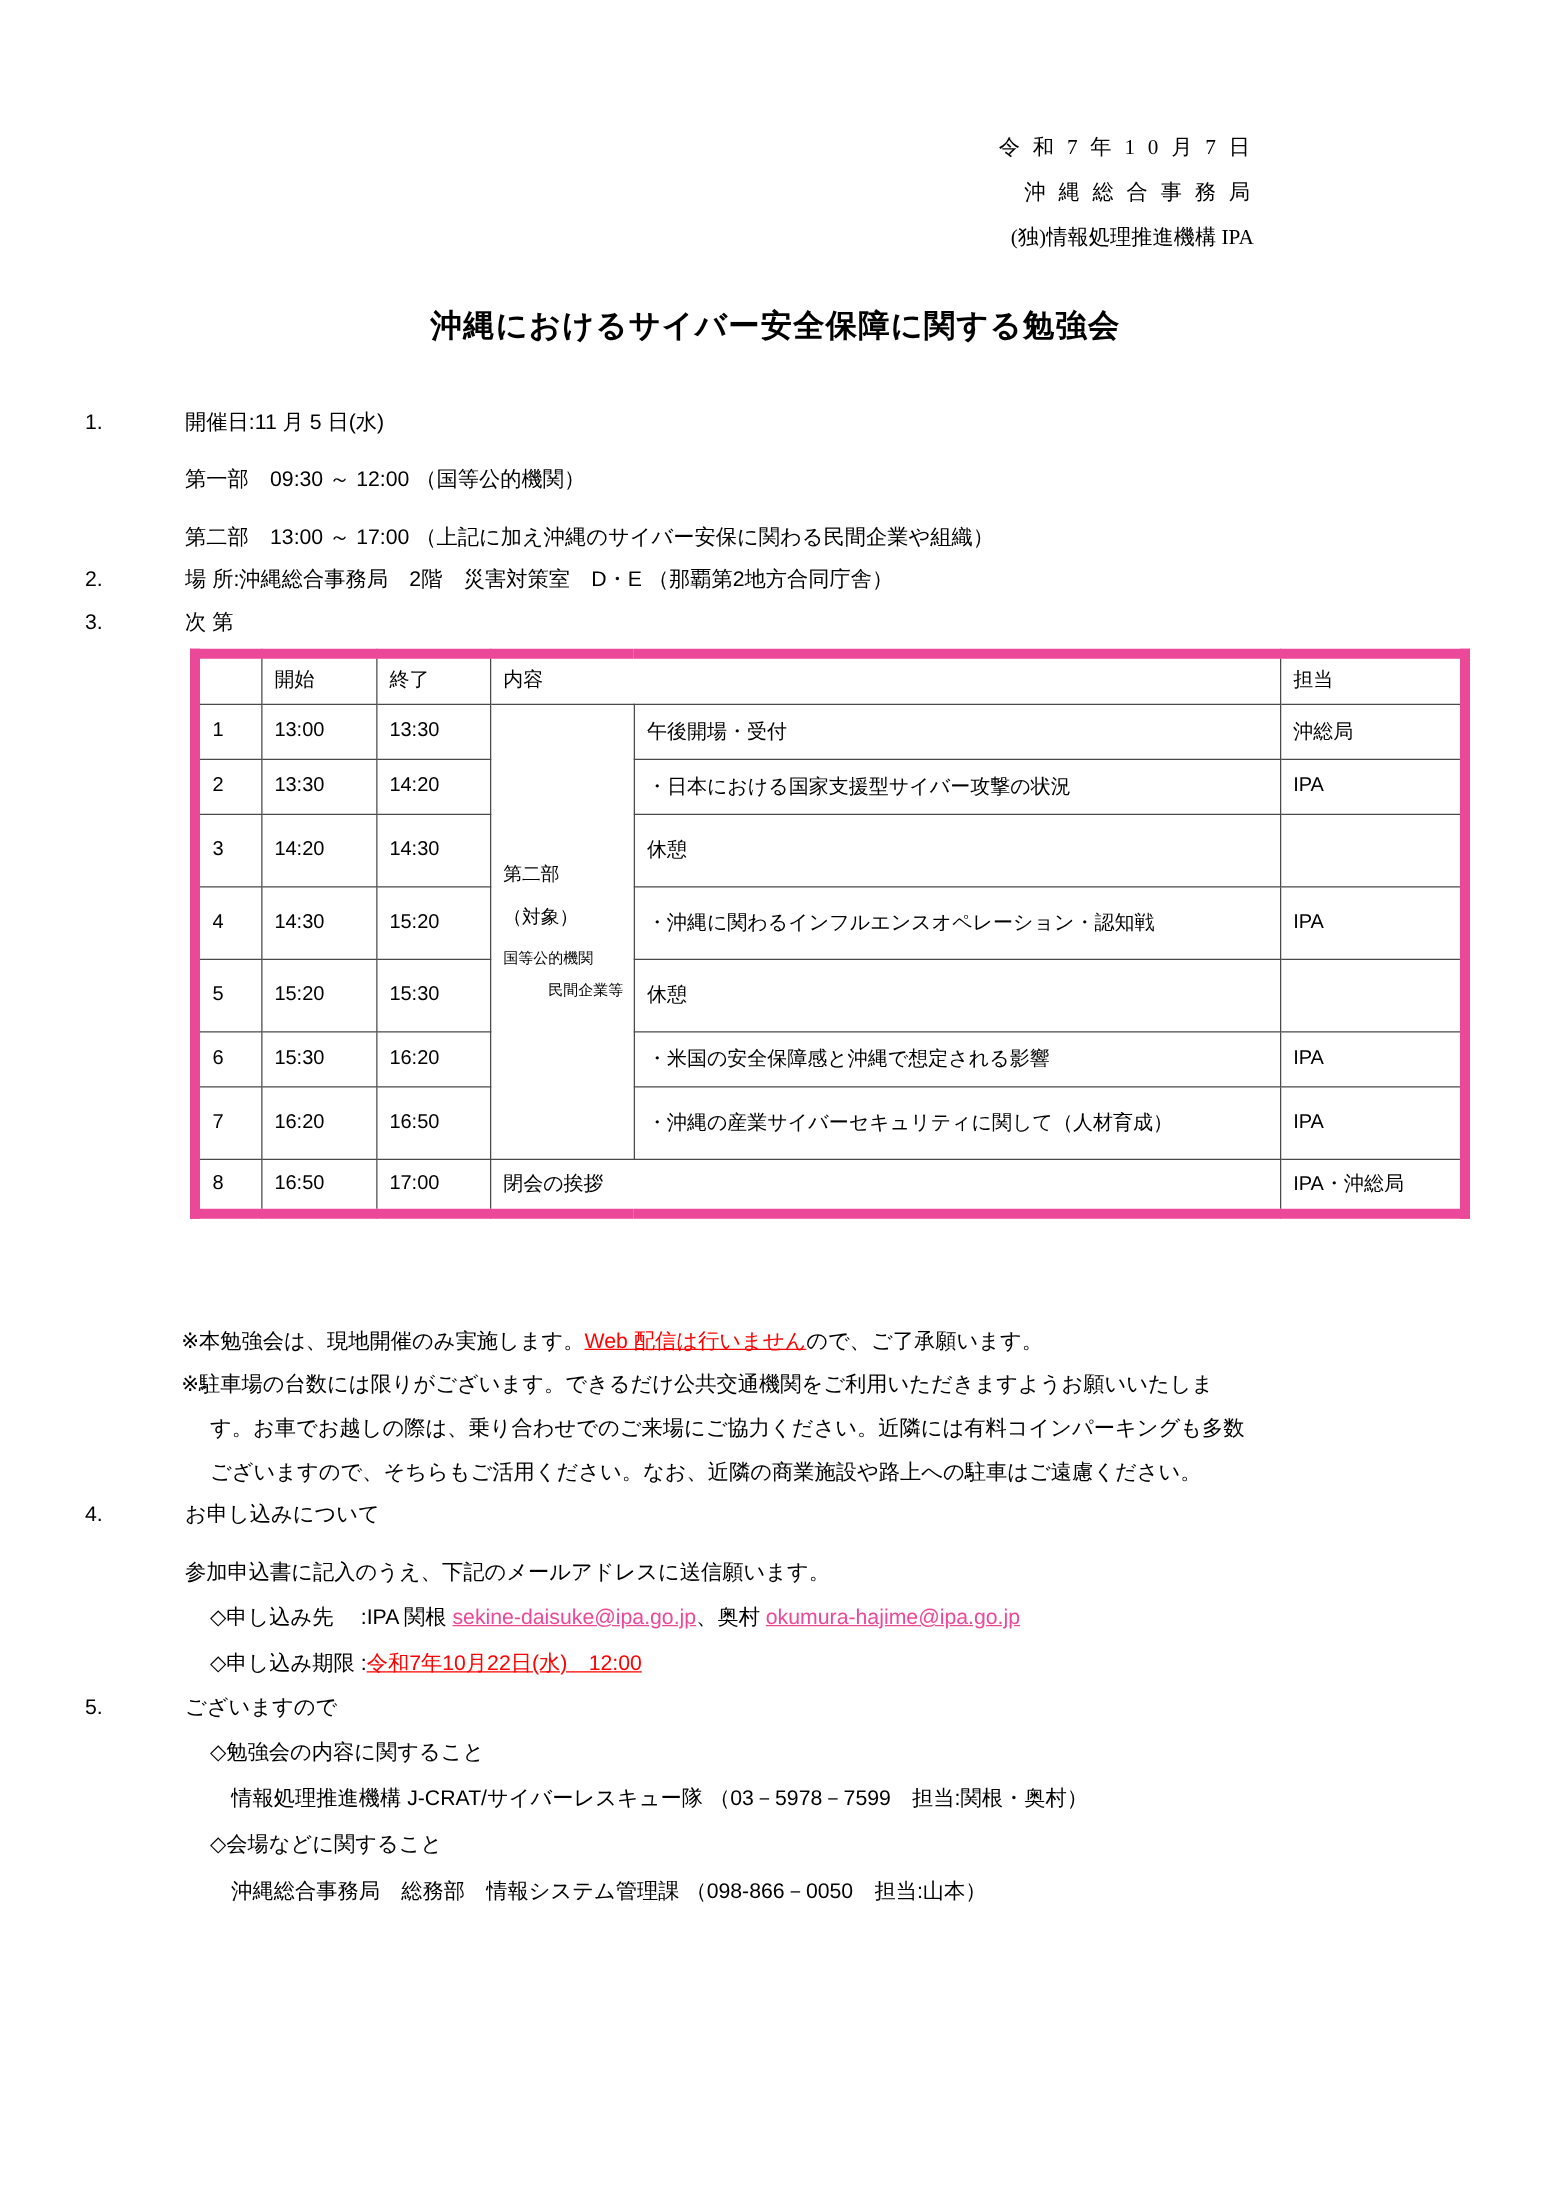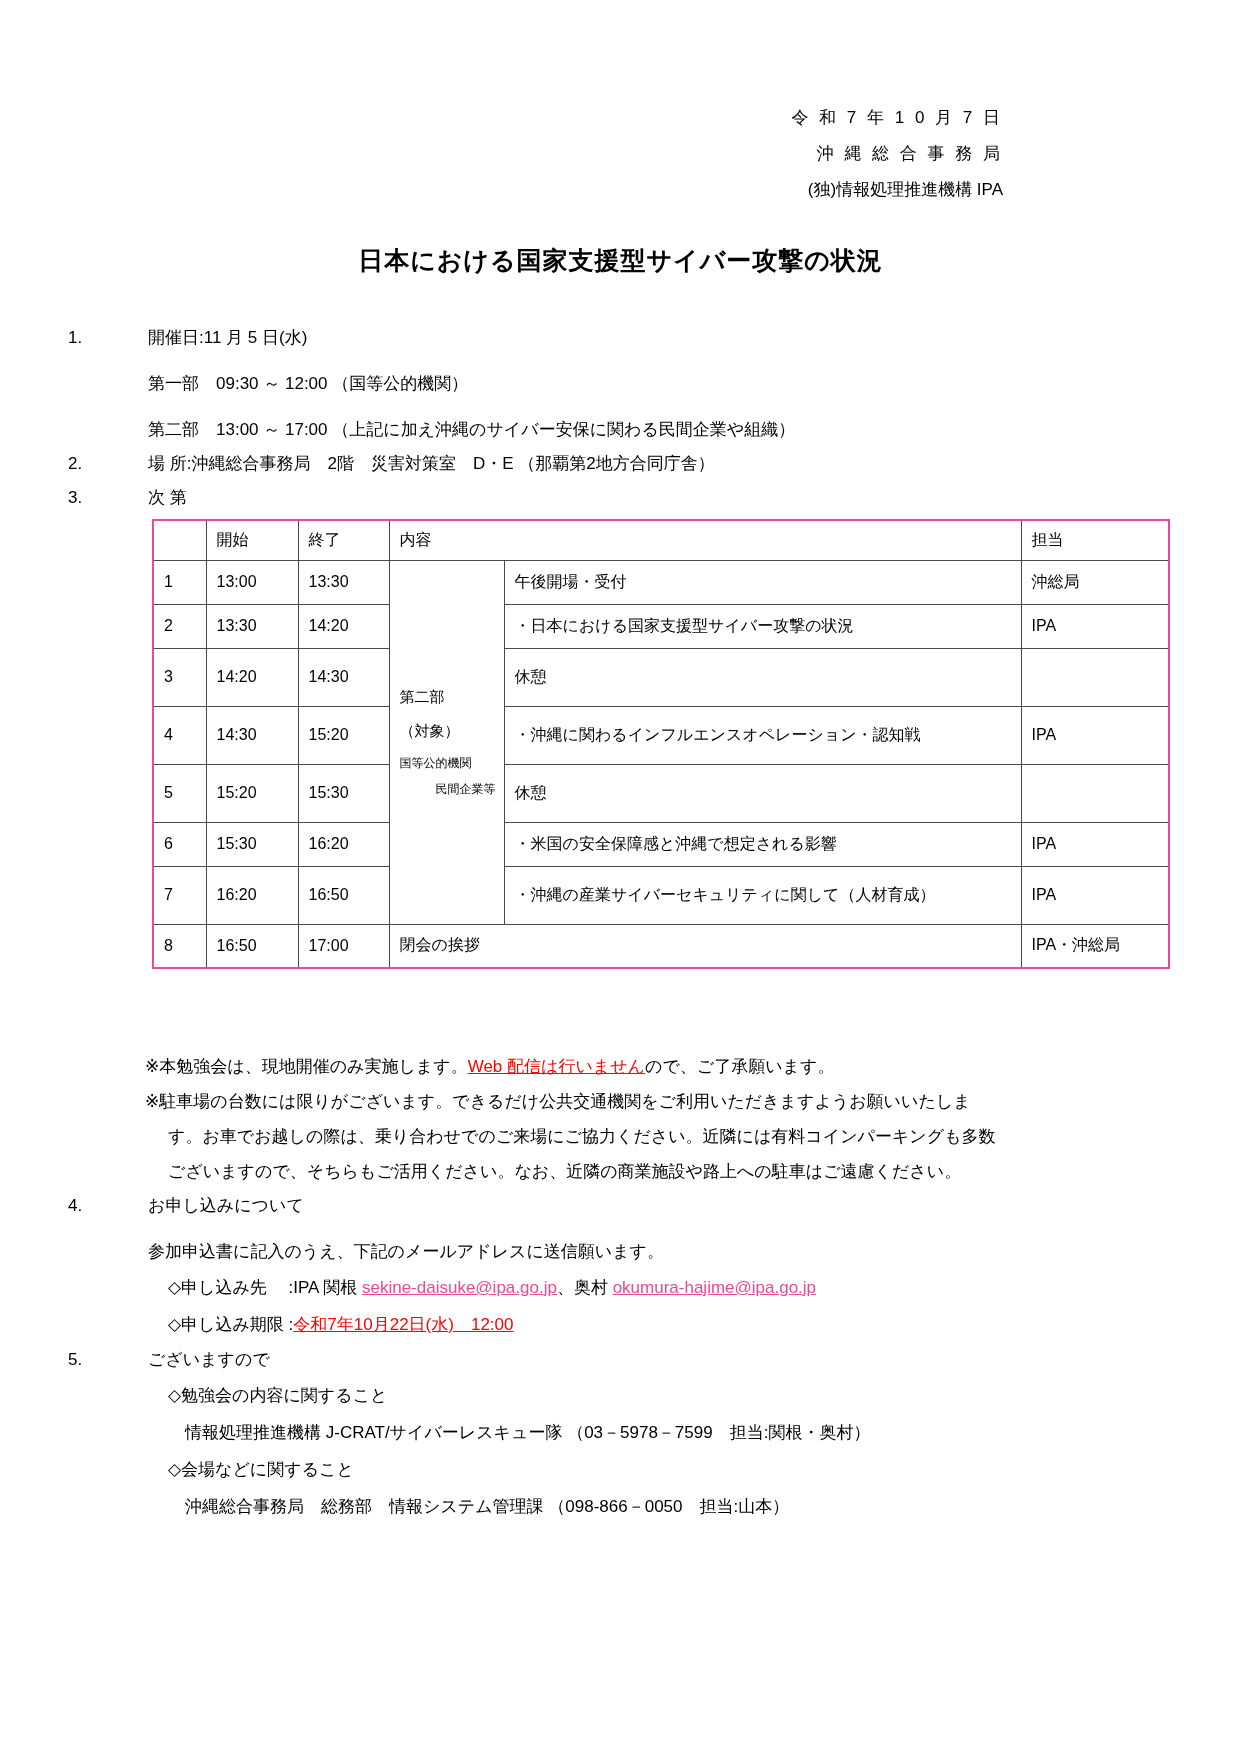--- a/index.html
+++ b/index.html
@@ -7,40 +7,40 @@
   body {
     width: 1241px; height: 1755px;
     font-family: "Liberation Sans", "DejaVu Sans", sans-serif;
     color: #000000;
     position: relative;
     overflow: hidden;
   }
   .page { width: 1241px; height: 1755px; padding-top: 100px; }
 
   
-  .doc-header { text-align: right; padding-right: 238px; line-height: 36px; font-size: 17px; }
+  .doc-header { text-align: right; padding-right: 238px; line-height: 36px; font-size: 17px; font-family: Liberation Serif, serif; }
   .doc-header .spaced { letter-spacing: 3px; }
 
   
   .doc-title {
     text-align: center; font-size: 25px; font-weight: bold;
     margin-top: 36px; letter-spacing: 1px;
   }
 
   
   .doc-body { padding-left: 68px; margin-top: 44px; font-size: 17px; }
   .sec-row { display: flex; line-height: 34px; }
   .sec-num { width: 80px; flex: 0 0 80px; }
   .sub-line { margin-left: 80px; line-height: 34px; margin-top: 12px; }
 
   
   table.schedule {
     border-collapse: collapse; margin: 4px 0 0 84px;
     font-size: 16px; table-layout: fixed; width: 1016px;
-    border: 2px solid #ec4899;
+    border: 8px solid #ec4899;
   }
   table.schedule td, table.schedule th {
     border: 1px solid #4a4a4a; padding: 2px 6px 2px 10px;
     font-weight: normal; text-align: left; vertical-align: middle;
     overflow: hidden; white-space: nowrap;
   }
   tr.rh-h  { height: 40px; }
   tr.rh-s  { height: 44px; }
   tr.rh-t  { height: 58px; }
   td.merged-cell { text-align: center; padding: 0 2px; white-space: normal; }
@@ -64,21 +64,21 @@
 <body>
 
 <div class="page">
 
   <div class="doc-header">
     <div class="spaced">令 和 7 年 1 0 月 7 日</div>
     <div class="spaced">沖 縄 総 合 事 務 局</div>
     <div>(独)情報処理推進機構  IPA</div>
   </div>
 
-  <div class="doc-title">日本における国家支援型サイバー攻撃の状況</div>
+  <div class="doc-title">沖縄におけるサイバー安全保障に関する勉強会</div>
 
   <div class="doc-body">
 
     <div class="sec-row">
       <span class="sec-num">1.</span>
       <span>開催日:11 月 5 日(水)</span>
     </div>
     <div class="sub-line">第一部　09:30 ～ 12:00 （国等公的機関）</div>
     <div class="sub-line">第二部　13:00 ～ 17:00 （上記に加え沖縄のサイバー安保に関わる民間企業や組織）</div>
 

